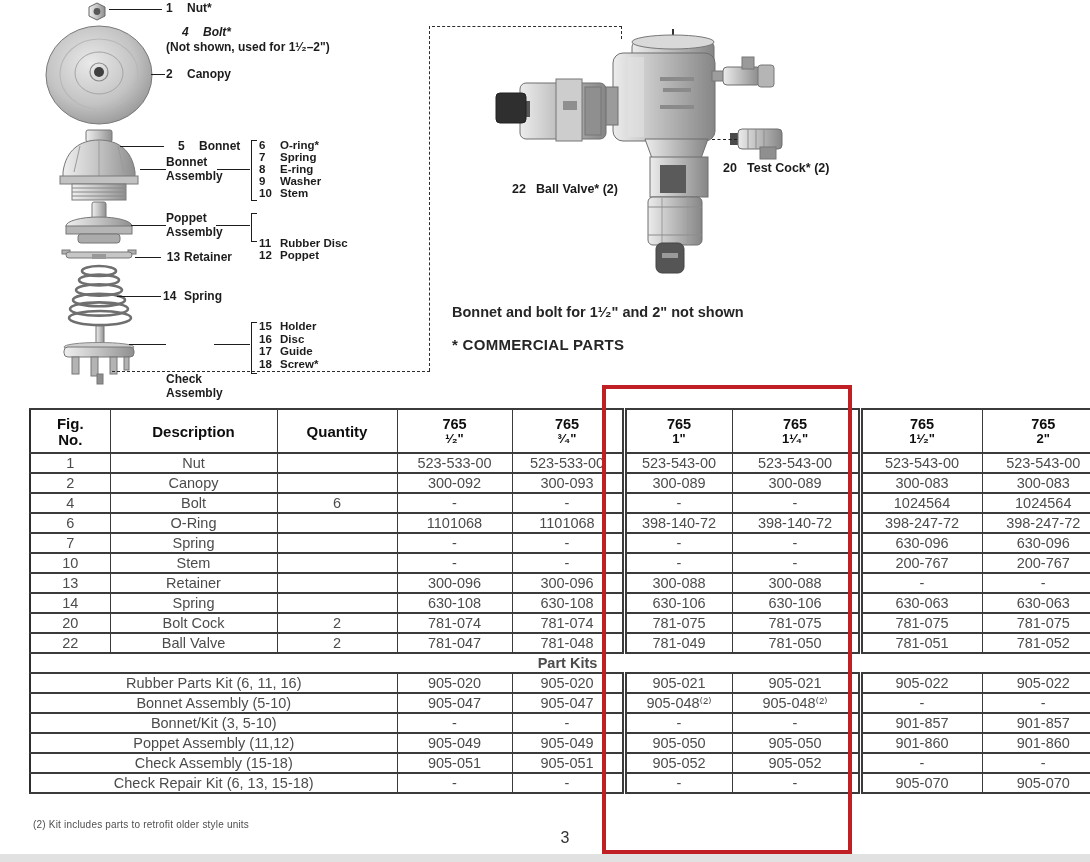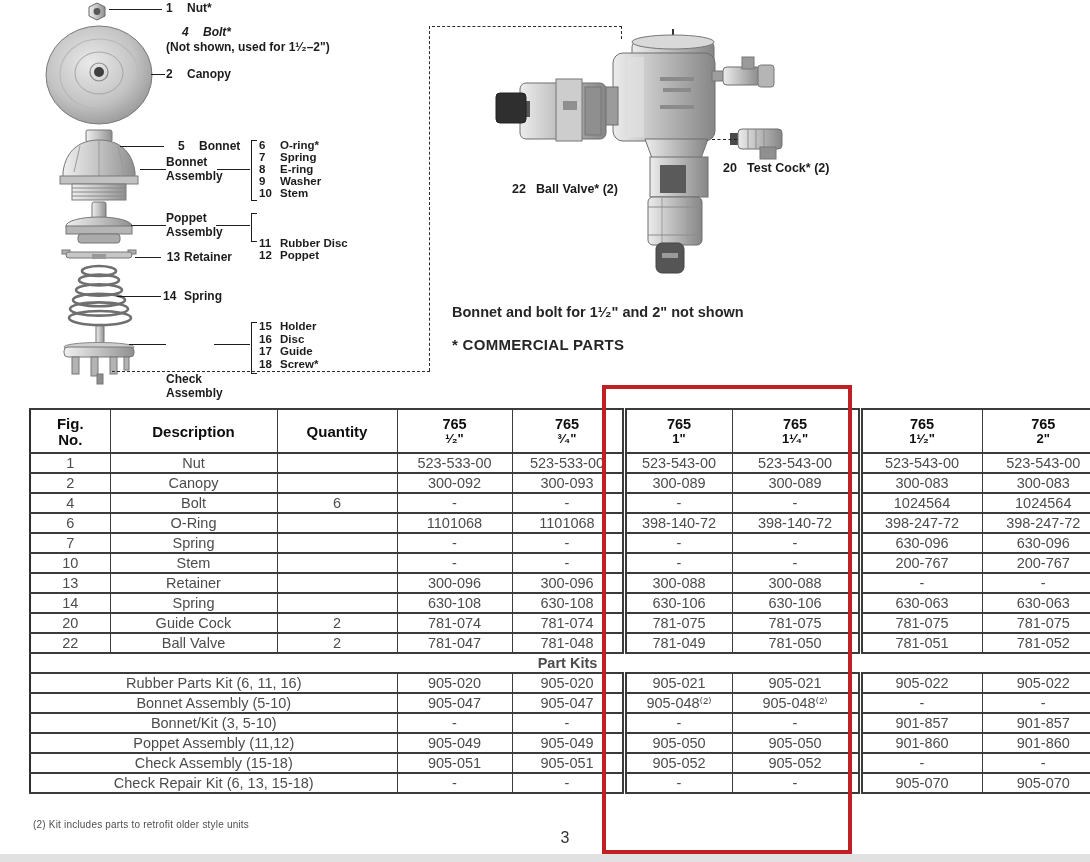--- a/index.html
+++ b/index.html
@@ -390,21 +390,21 @@
             <td></td>
             <td>630-108</td>
             <td>630-108</td>
             <td class="dbl">630-106</td>
             <td>630-106</td>
             <td class="dbl">630-063</td>
             <td>630-063</td>
           </tr>
           <tr>
             <td>20</td>
-            <td>Guide Cock</td>
+            <td>Bolt Cock</td>
             <td>2</td>
             <td>781-074</td>
             <td>781-074</td>
             <td class="dbl">781-075</td>
             <td>781-075</td>
             <td class="dbl">781-075</td>
             <td>781-075</td>
           </tr>
           <tr>
             <td>22</td>

